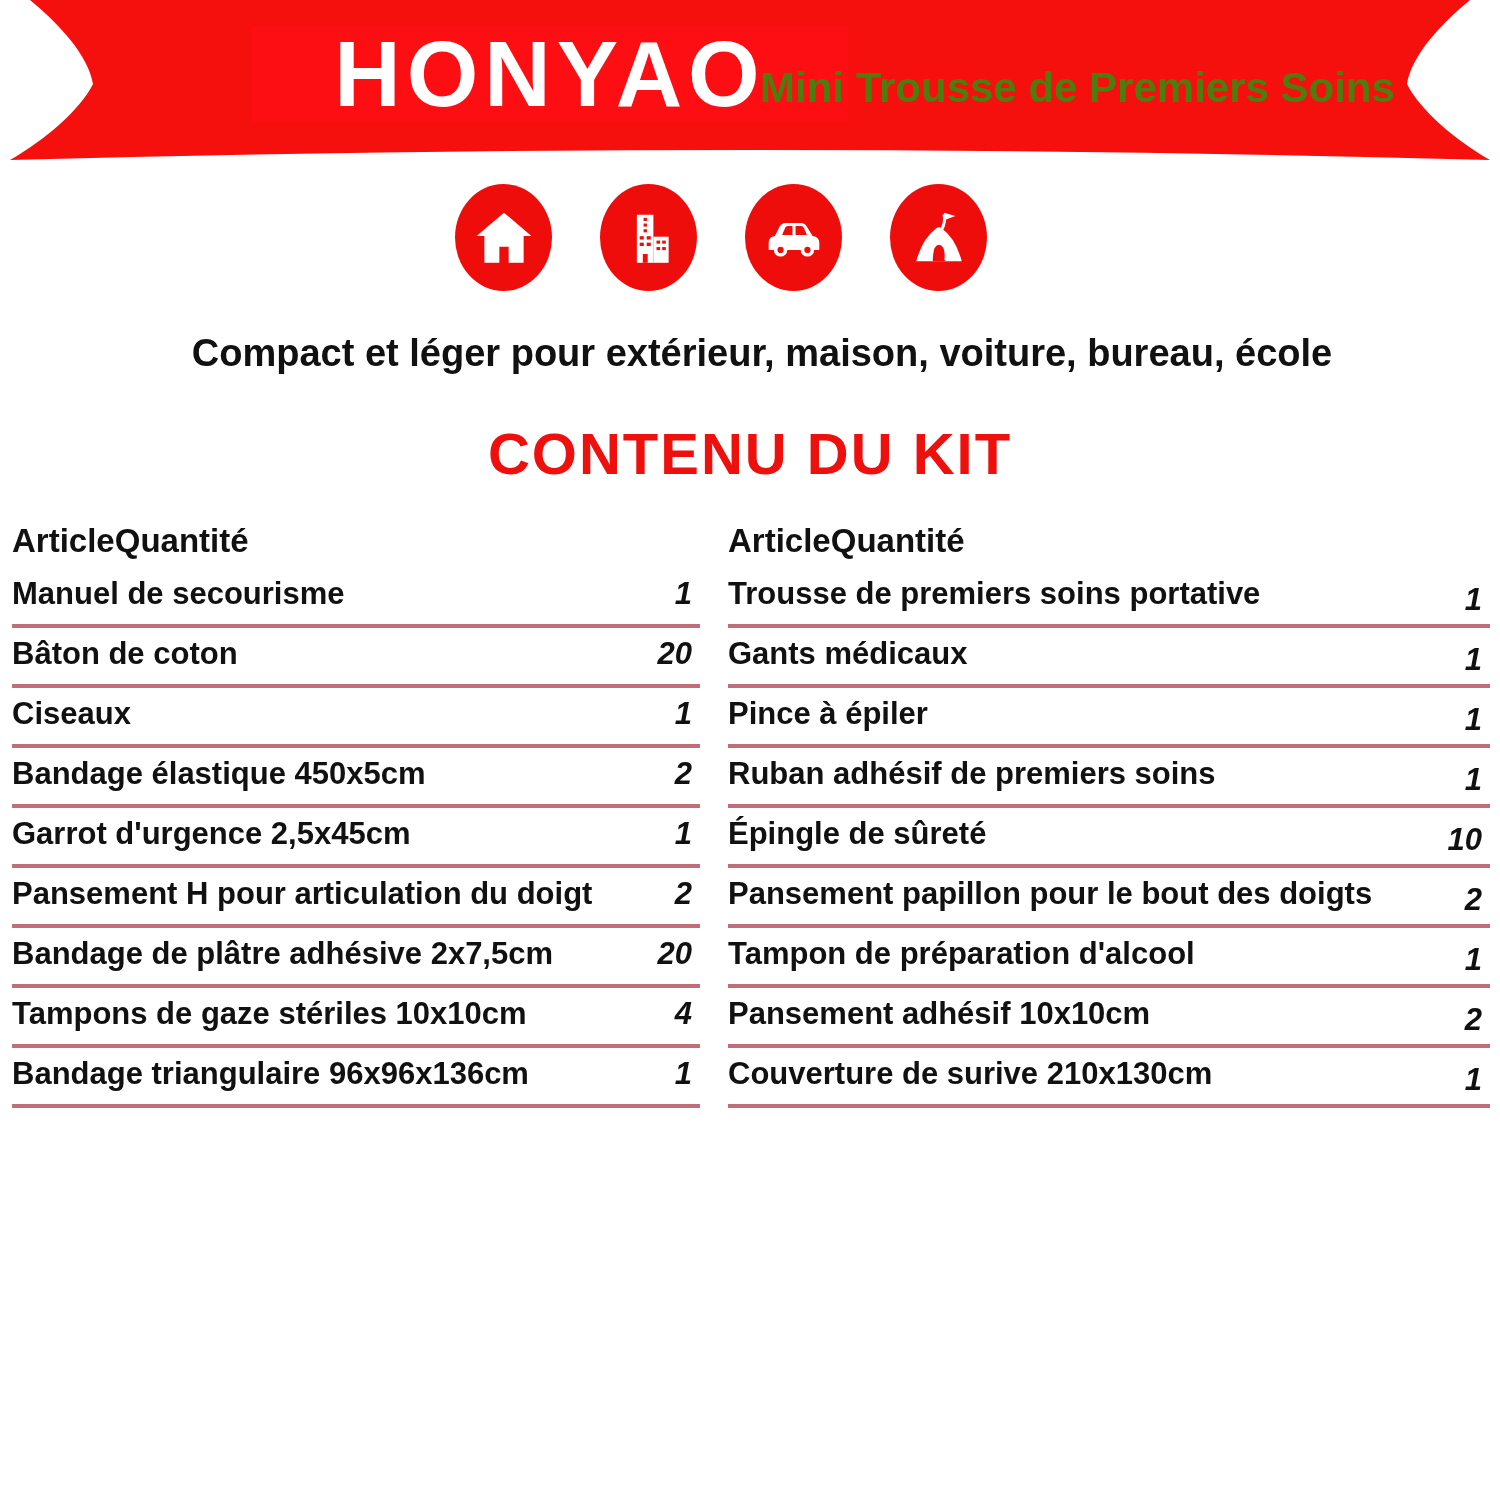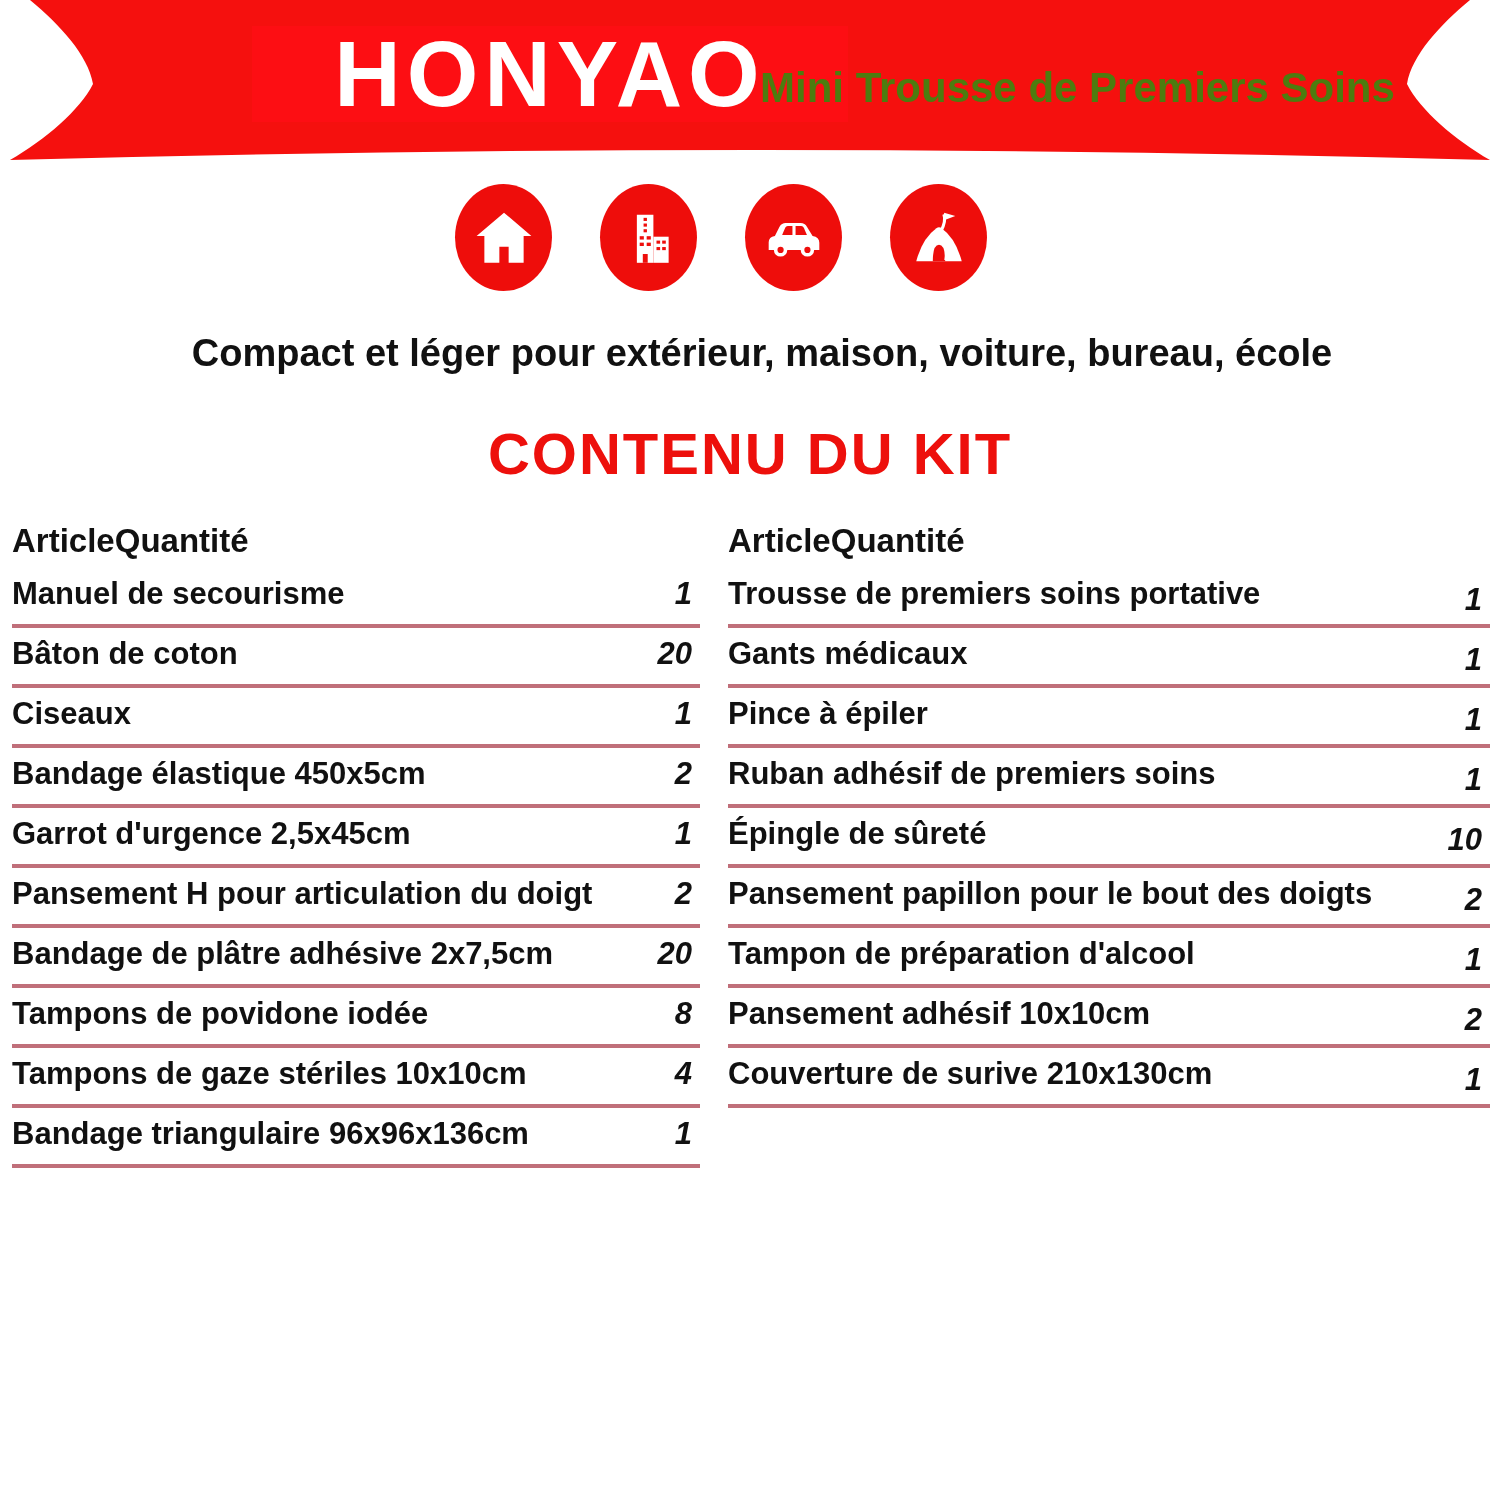--- a/index.html
+++ b/index.html
@@ -154,24 +154,20 @@
       </div>
       <div class="trow">
         <span class="item">Pansement H pour articulation du doigt</span>
         <span class="qty">2</span>
       </div>
       <div class="trow">
         <span class="item">Bandage de plâtre adhésive 2x7,5cm</span>
         <span class="qty">20</span>
       </div>
       <div class="trow">
-        <span class="item">Tampons de povidone iodée</span>
-        <span class="qty">8</span>
-      </div>
-      <div class="trow">
         <span class="item">Tampons de gaze stériles 10x10cm</span>
         <span class="qty">4</span>
       </div>
       <div class="trow">
         <span class="item">Bandage triangulaire 96x96x136cm</span>
         <span class="qty">1</span>
       </div>
     </div>
 
     <div class="tcol tcol-right">

